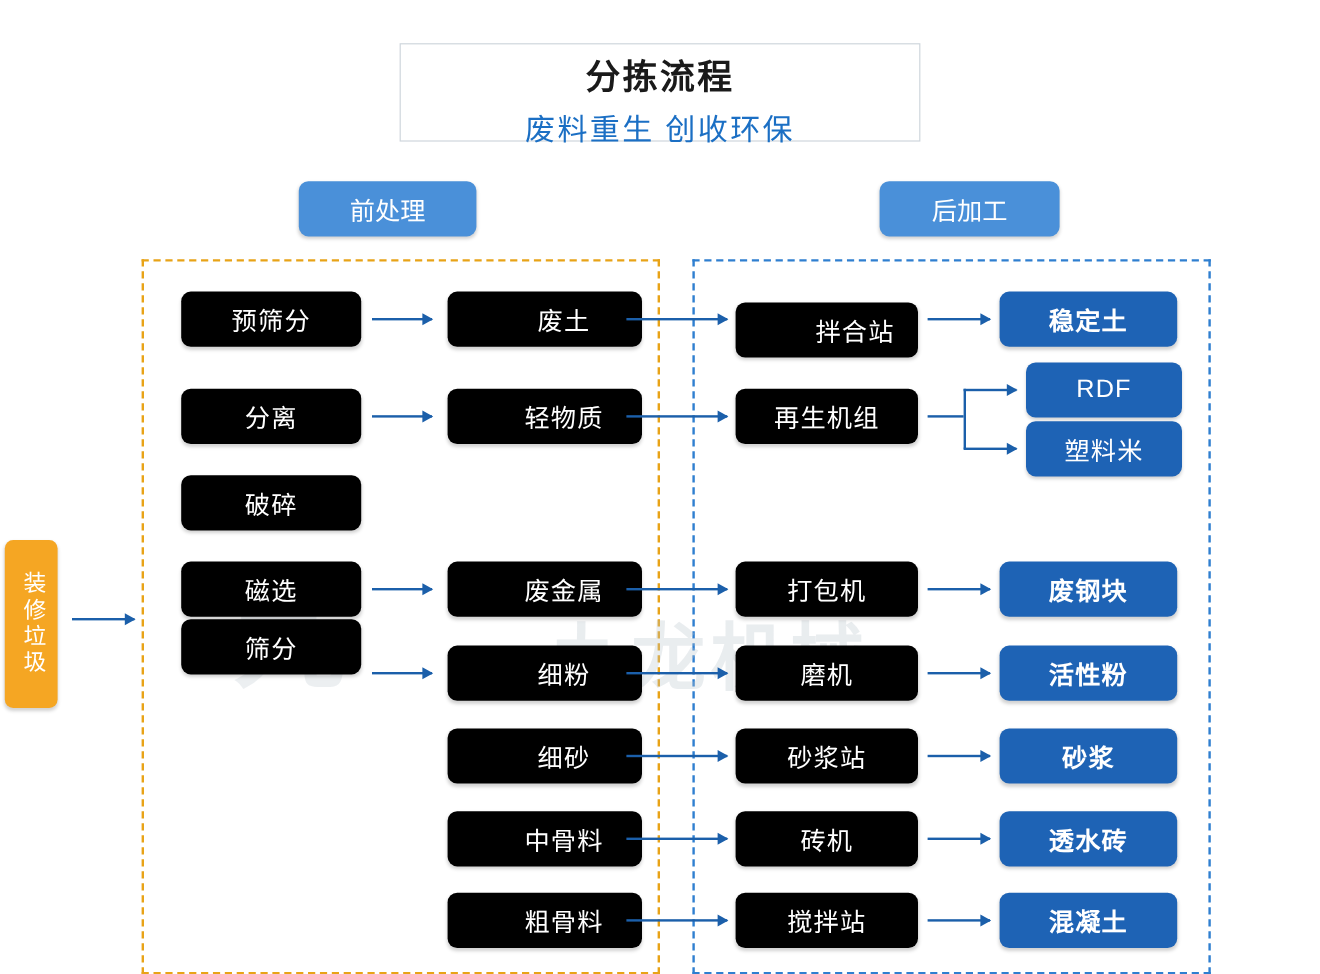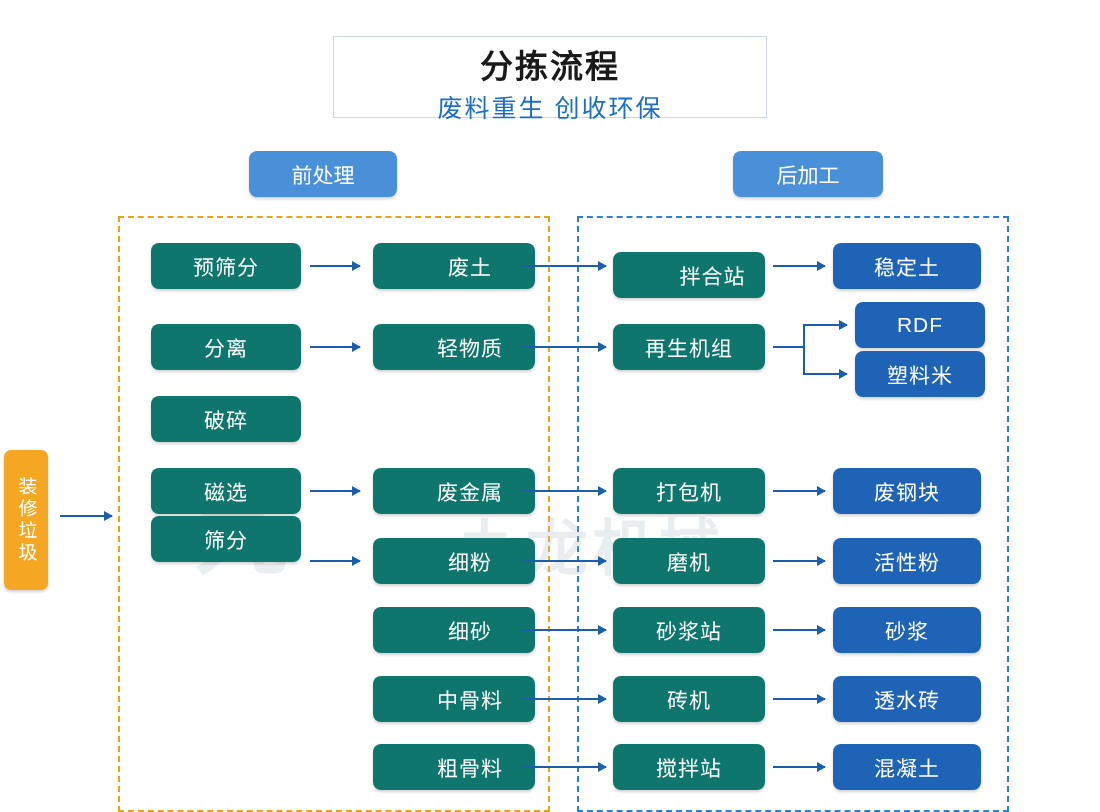--- a/index.html
+++ b/index.html
@@ -13,21 +13,21 @@
   
   #header{
     position:absolute;left:0;top:0;width:1100px;height:128px;
   }
   #title-box{
     position:absolute;left:333px;top:36px;width:434px;height:82px;
     border:1px solid #cfd6dd;background:#ffffff;box-sizing:border-box;
   }
   #main-title{
     position:absolute;left:0;top:40px;width:1100px;text-align:center;
-    font-size:33px;font-weight:bold;color:#1a1a1a;letter-spacing:2px;
+    font-size:29px;font-weight:bold;color:#1a1a1a;letter-spacing:2px;
   }
   #sub-title{
     position:absolute;left:0;top:88px;width:1100px;text-align:center;
     font-size:25px;color:#1b6fc4;letter-spacing:2px;
   }
   
   .section-tab{
     position:absolute;height:46px;border-radius:8px;
     background:#4a90d9;color:#fff;font-size:21px;
     display:flex;align-items:center;justify-content:center;
@@ -48,26 +48,26 @@
     box-shadow:0 2px 3px rgba(0,0,0,.18);
   }
   
   .node{
     position:absolute;height:46px;border-radius:8px;
     display:flex;align-items:center;justify-content:center;
     font-size:21px;color:#ffffff;letter-spacing:1px;
     box-shadow:0 2px 3px rgba(0,0,0,.18);
     box-sizing:border-box;
   }
-  .node.light{background:#0f766e;}
+  .node.light{background:#000000;}
   .node.dark{background:#1e63b5;}
   .col1{left:151px;width:150px;}
   .col2{left:373px;width:162px;padding-left:32px;}
   .col3{left:613px;width:152px;}
-  .col4{left:833px;width:148px;}
+  .col4{left:833px;width:148px;font-weight:bold;}
   .col4b{left:855px;width:130px;}
   
   .arrow{position:absolute;height:2px;background:#1b5faa;}
   .arrow::after{
     content:"";position:absolute;right:-1px;top:-4px;
     border-left:9px solid #1b5faa;
     border-top:5px solid transparent;
     border-bottom:5px solid transparent;
   }
   .plain-line{position:absolute;height:2px;background:#1b5faa;}

